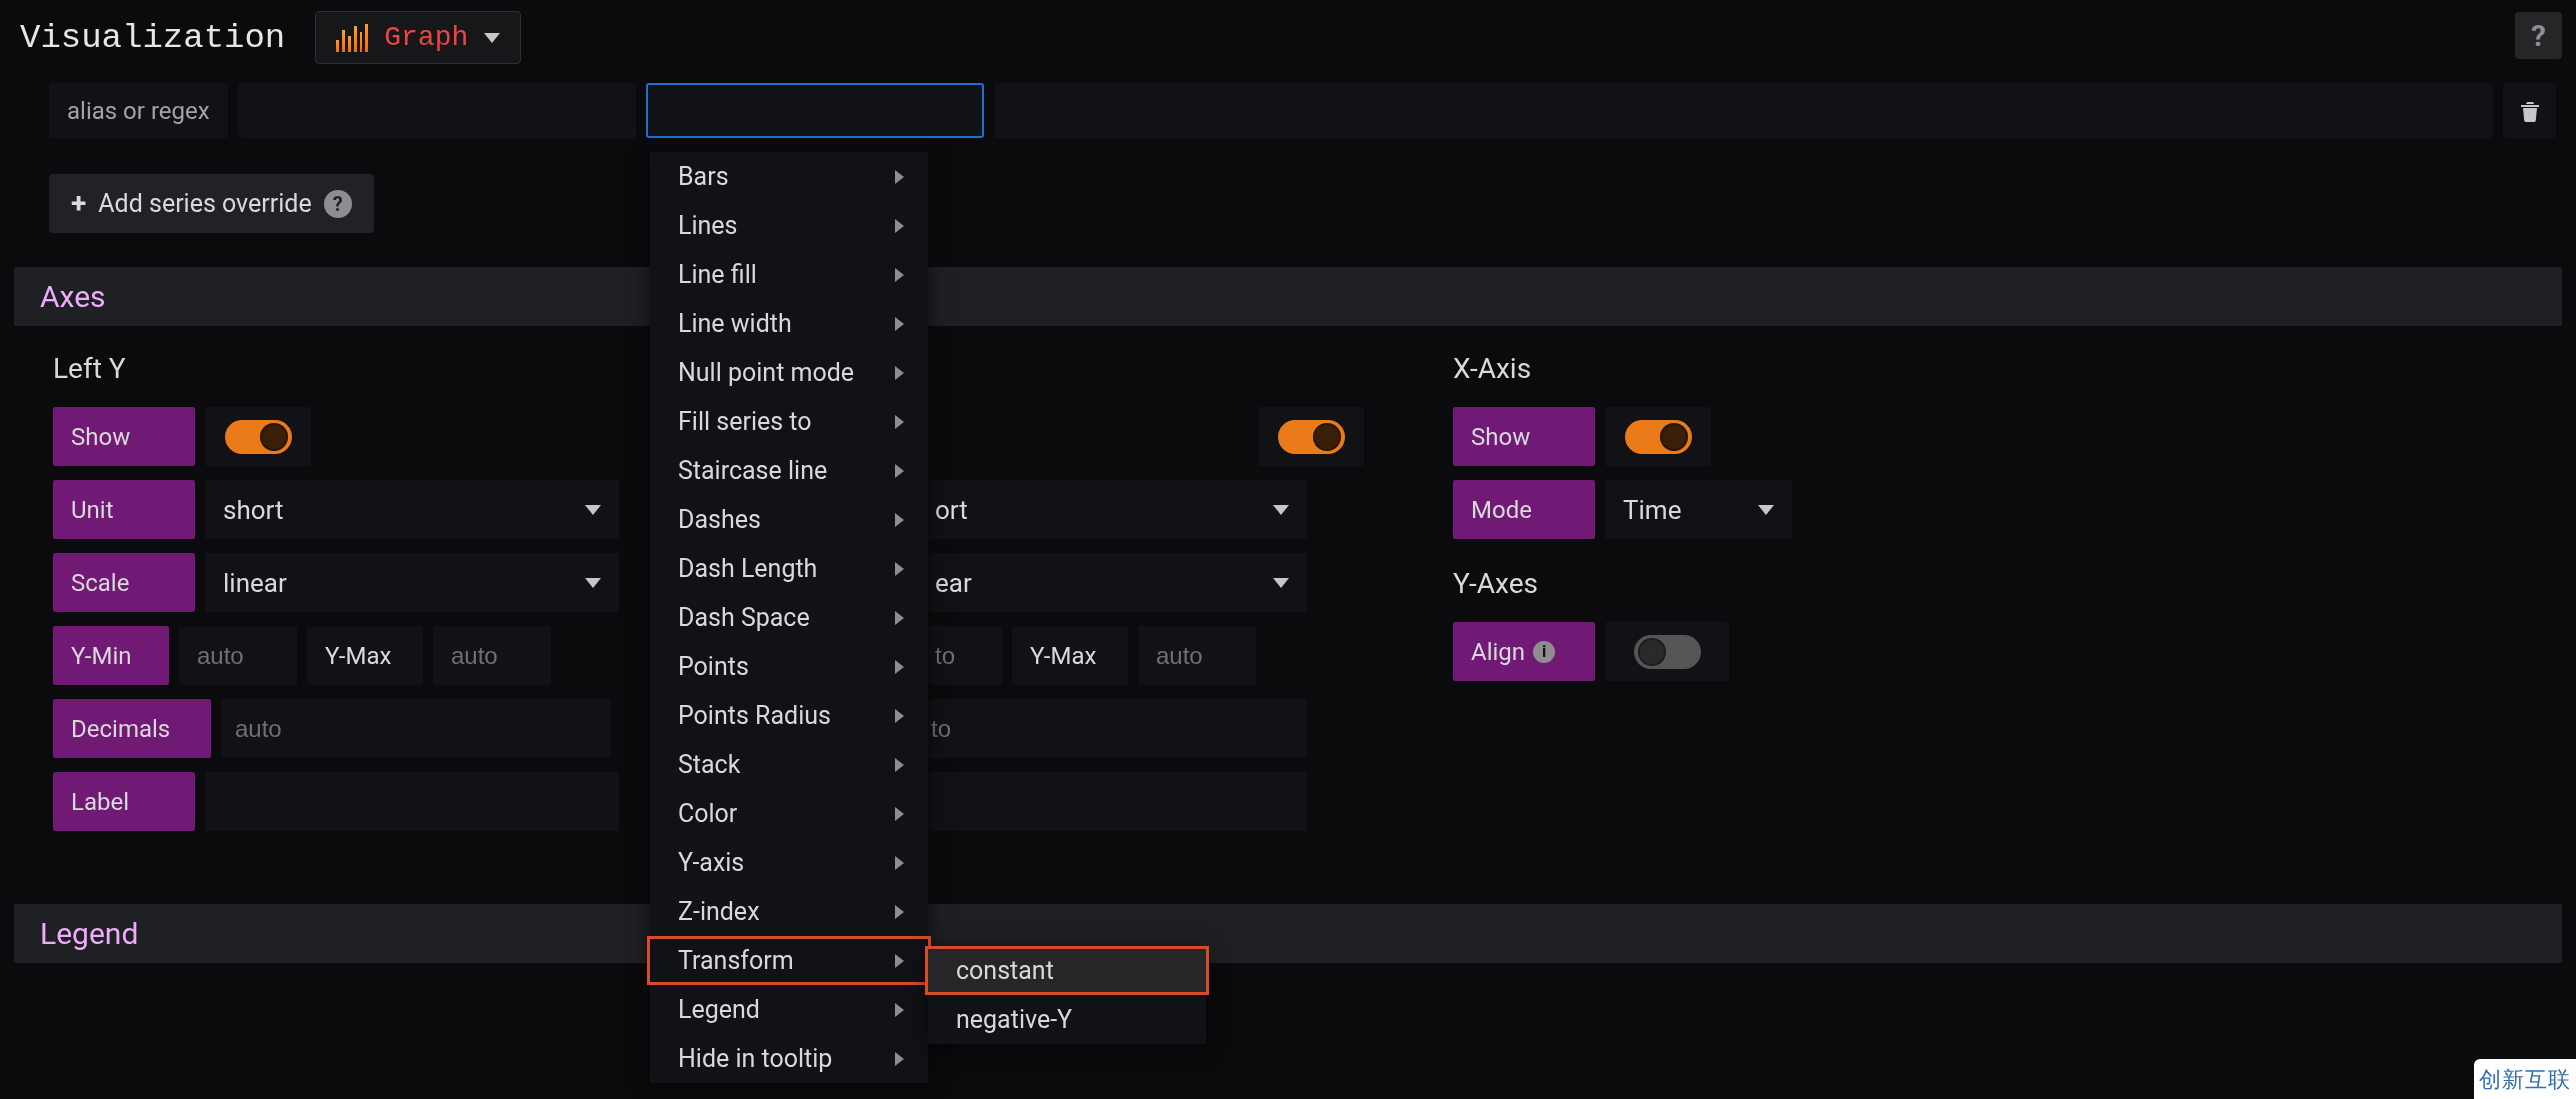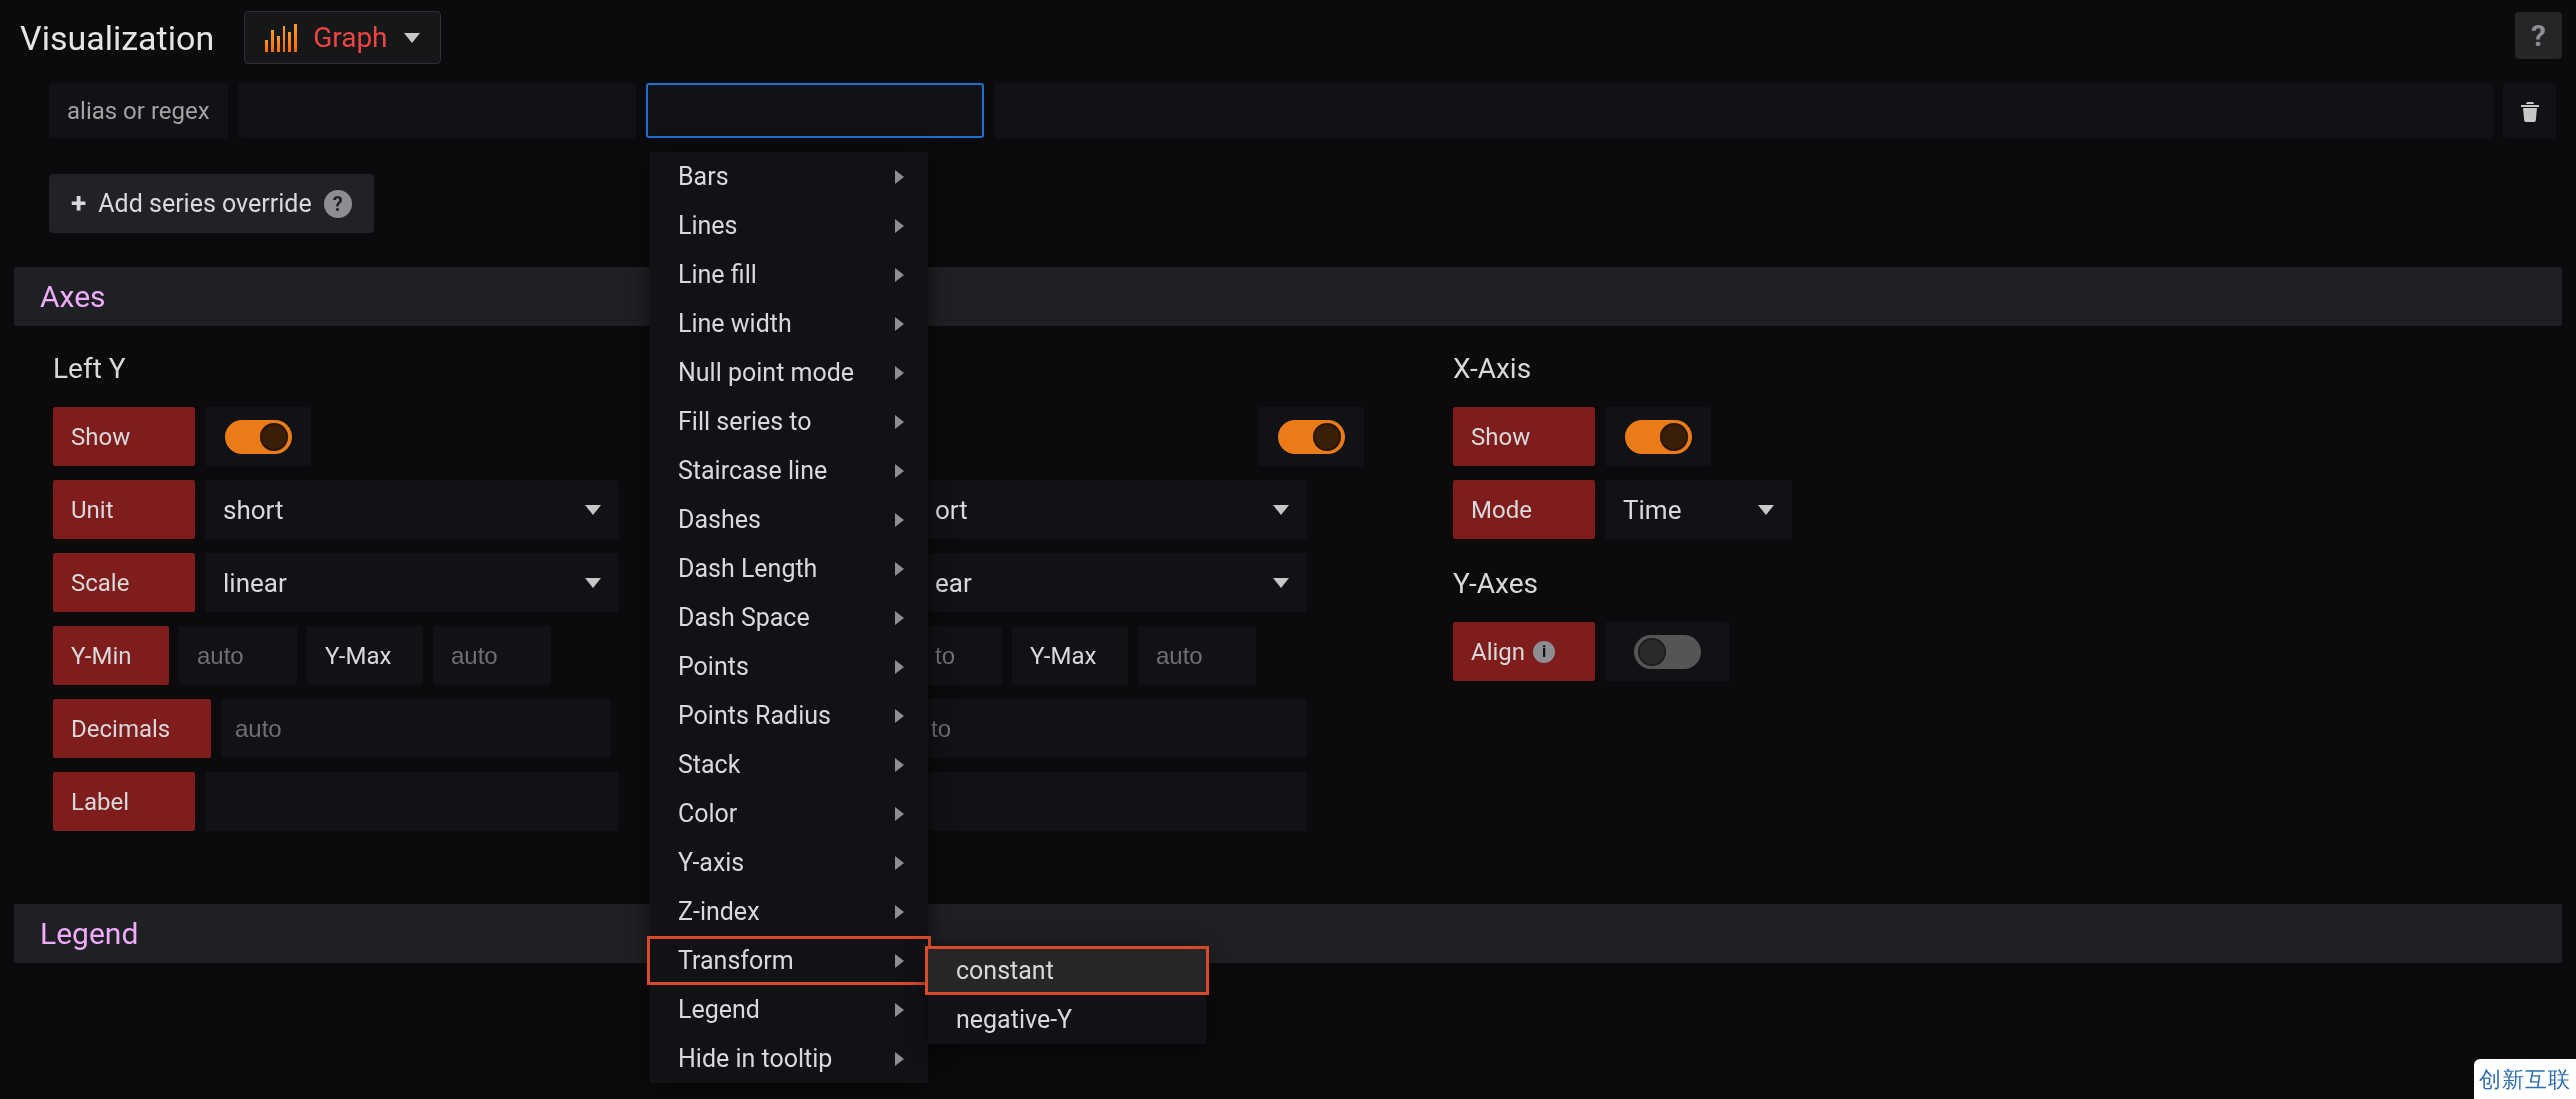--- a/index.html
+++ b/index.html
@@ -11,20 +11,21 @@
     font-size: 24px;
     overflow: hidden;
     position: relative;
   }
 
   
   .header {
     display: flex; align-items: center;
     padding: 12px 20px 12px 20px;
     height: 75px;
+    font-family: Liberation Mono, monospace;
   }
   .header-title {
     font-size: 34px;
     color: #e6e6e6;
     margin-right: 30px;
     font-weight: 400;
   }
   .viz-picker {
     display: flex; align-items: center;
     background: #161719;
@@ -123,21 +124,21 @@
     display: flex;
     padding: 20px 34px 20px 53px;
     gap: 89px;
   }
   .axis-col { flex: 0 0 611px; }
   .axis-col.col-right { flex: 0 0 611px; }
   .col-title { font-size: 28px; color: #d8d9da; margin-bottom: 22px; }
 
   .form-row { display: flex; gap: 10px; margin-bottom: 14px; }
   .lbl {
-    background: #7f1d1d;
+    background: #701a75;
     width: 142px; height: 59px;
     display: flex; align-items: center;
     padding: 0 18px;
     font-size: 24px;
     border-radius: 2px;
   }
   .toggle-box {
     width: 106px; height: 59px; background: #111215;
     display: flex; align-items: center; justify-content: center;
     border-radius: 2px;

